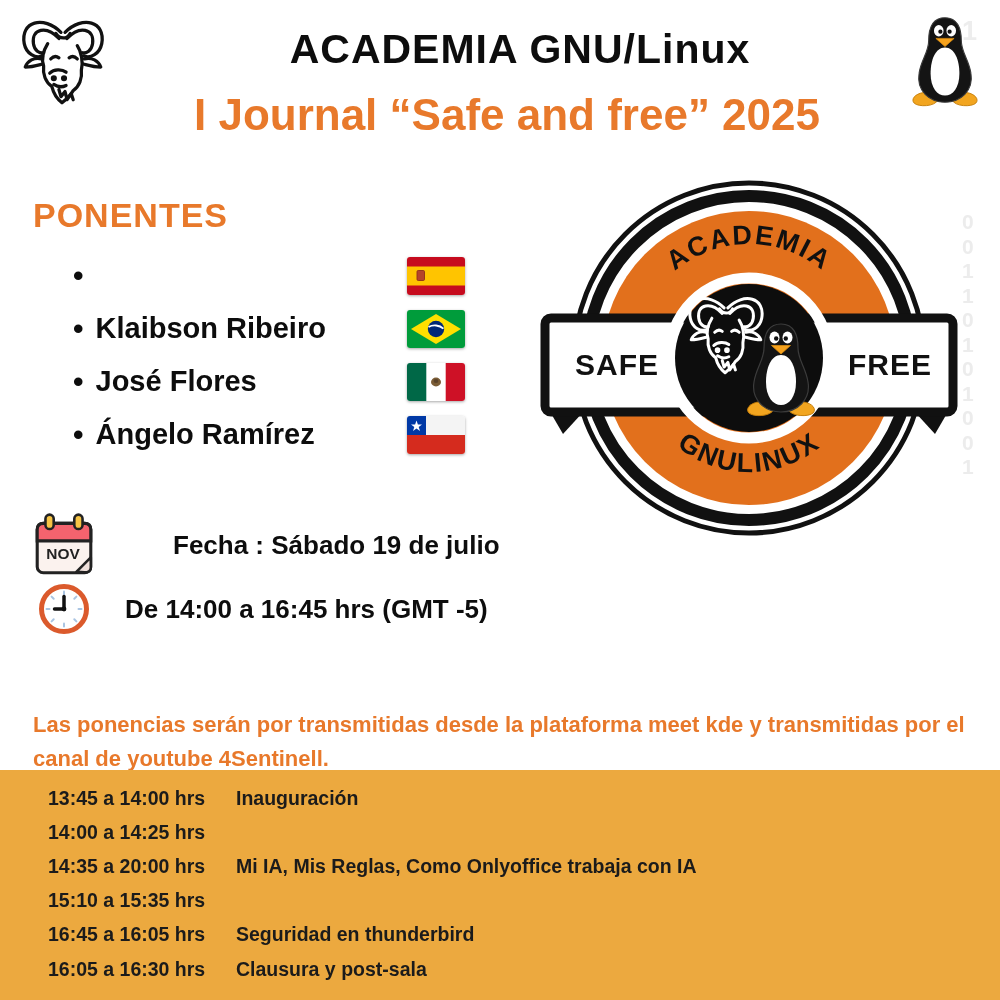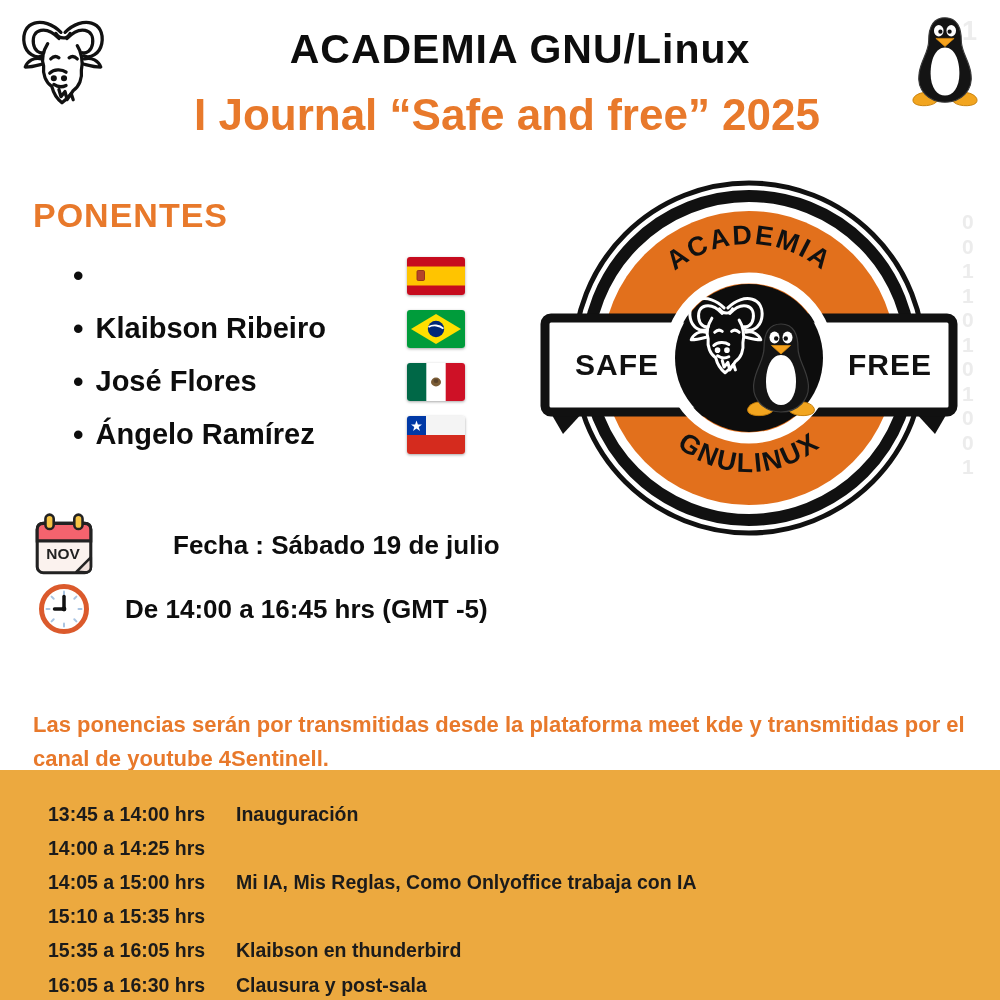--- a/index.html
+++ b/index.html
@@ -46,21 +46,21 @@
   .date-text{position:absolute;left:125px;top:530px;font-size:26px;font-weight:700;margin-left:48px;}
   .time-text{position:absolute;left:125px;top:594px;font-size:26px;font-weight:700;}
   
   .notice{
     position:absolute;left:33px;top:684px;width:958px;
     font-size:22px;font-weight:700;color:#E8792B;line-height:34px;margin-top:24px;
   }
   
   .schedule{
     position:absolute;left:0;top:770px;width:1000px;height:230px;background:#ECA93F;
-    padding-top:27px;box-sizing:border-box;
+    padding-top:11px;box-sizing:border-box;
   }
   .schedule-row{display:flex;align-items:center;height:34.2px;color:#1b1b1b;}
   .sched-time{margin-left:48px;width:188px;font-size:19.5px;font-weight:700;flex:0 0 auto;}
   .sched-title{font-size:19.5px;font-weight:700;white-space:nowrap;text-align:center;}
 </style>
 </head>
 <body>
 
 <svg width="0" height="0" style="position:absolute" aria-hidden="true">
   <defs>
@@ -234,29 +234,29 @@
 
   <div class="schedule">
     <div class="schedule-row">
       <span class="sched-time">13:45 a 14:00 hrs</span>
       <span class="sched-title">Inauguración</span>
     </div>
     <div class="schedule-row">
       <span class="sched-time">14:00 a 14:25 hrs</span>
     </div>
     <div class="schedule-row">
-      <span class="sched-time">14:05 a 15:00 hrs</span>
+      <span class="sched-time">14:35 a 20:00 hrs</span>
       <span class="sched-title">Mi IA, Mis Reglas, Como Onlyoffice trabaja con IA</span>
     </div>
     <div class="schedule-row">
       <span class="sched-time">15:10 a 15:35 hrs</span>
     </div>
     <div class="schedule-row">
-      <span class="sched-time">15:35 a 16:05 hrs</span>
-      <span class="sched-title">Klaibson en thunderbird</span>
+      <span class="sched-time">16:45 a 16:05 hrs</span>
+      <span class="sched-title">Seguridad en thunderbird</span>
     </div>
     <div class="schedule-row">
       <span class="sched-time">16:05 a 16:30 hrs</span>
       <span class="sched-title">Clausura y post-sala</span>
     </div>
   </div>
 
 </div>
 
 </body></html>

